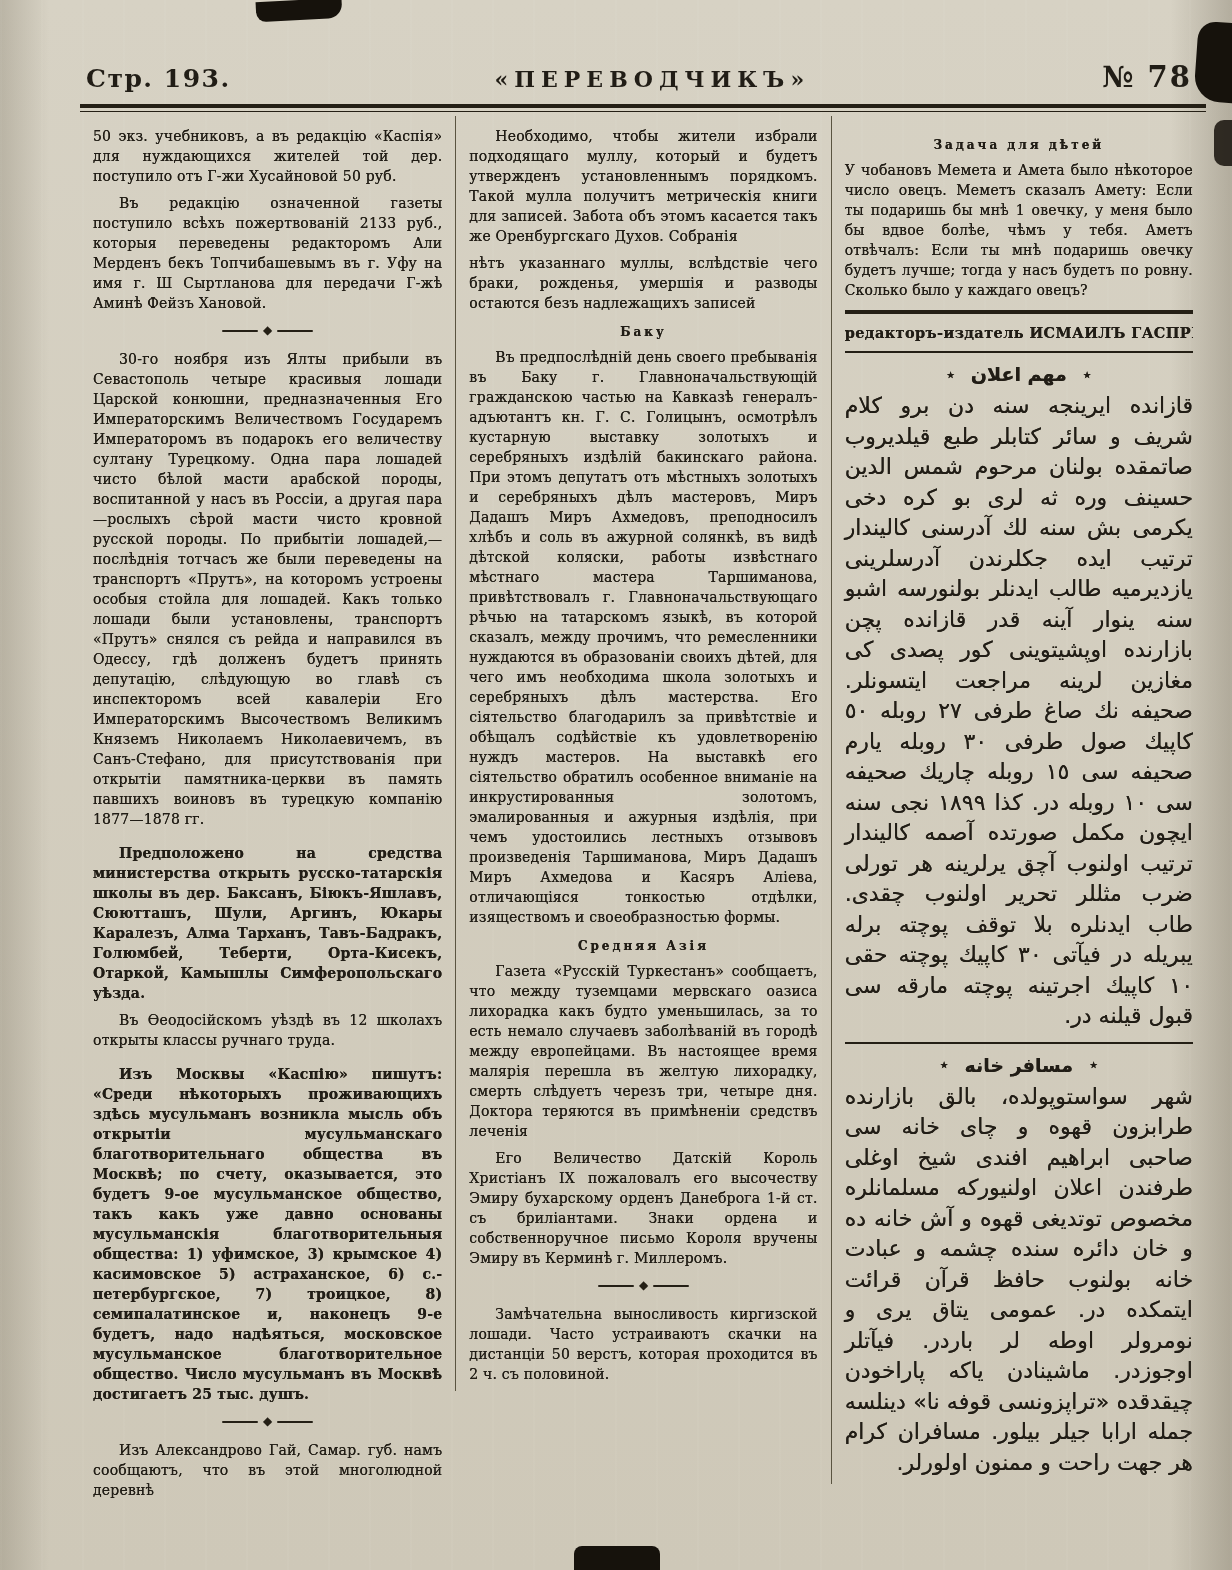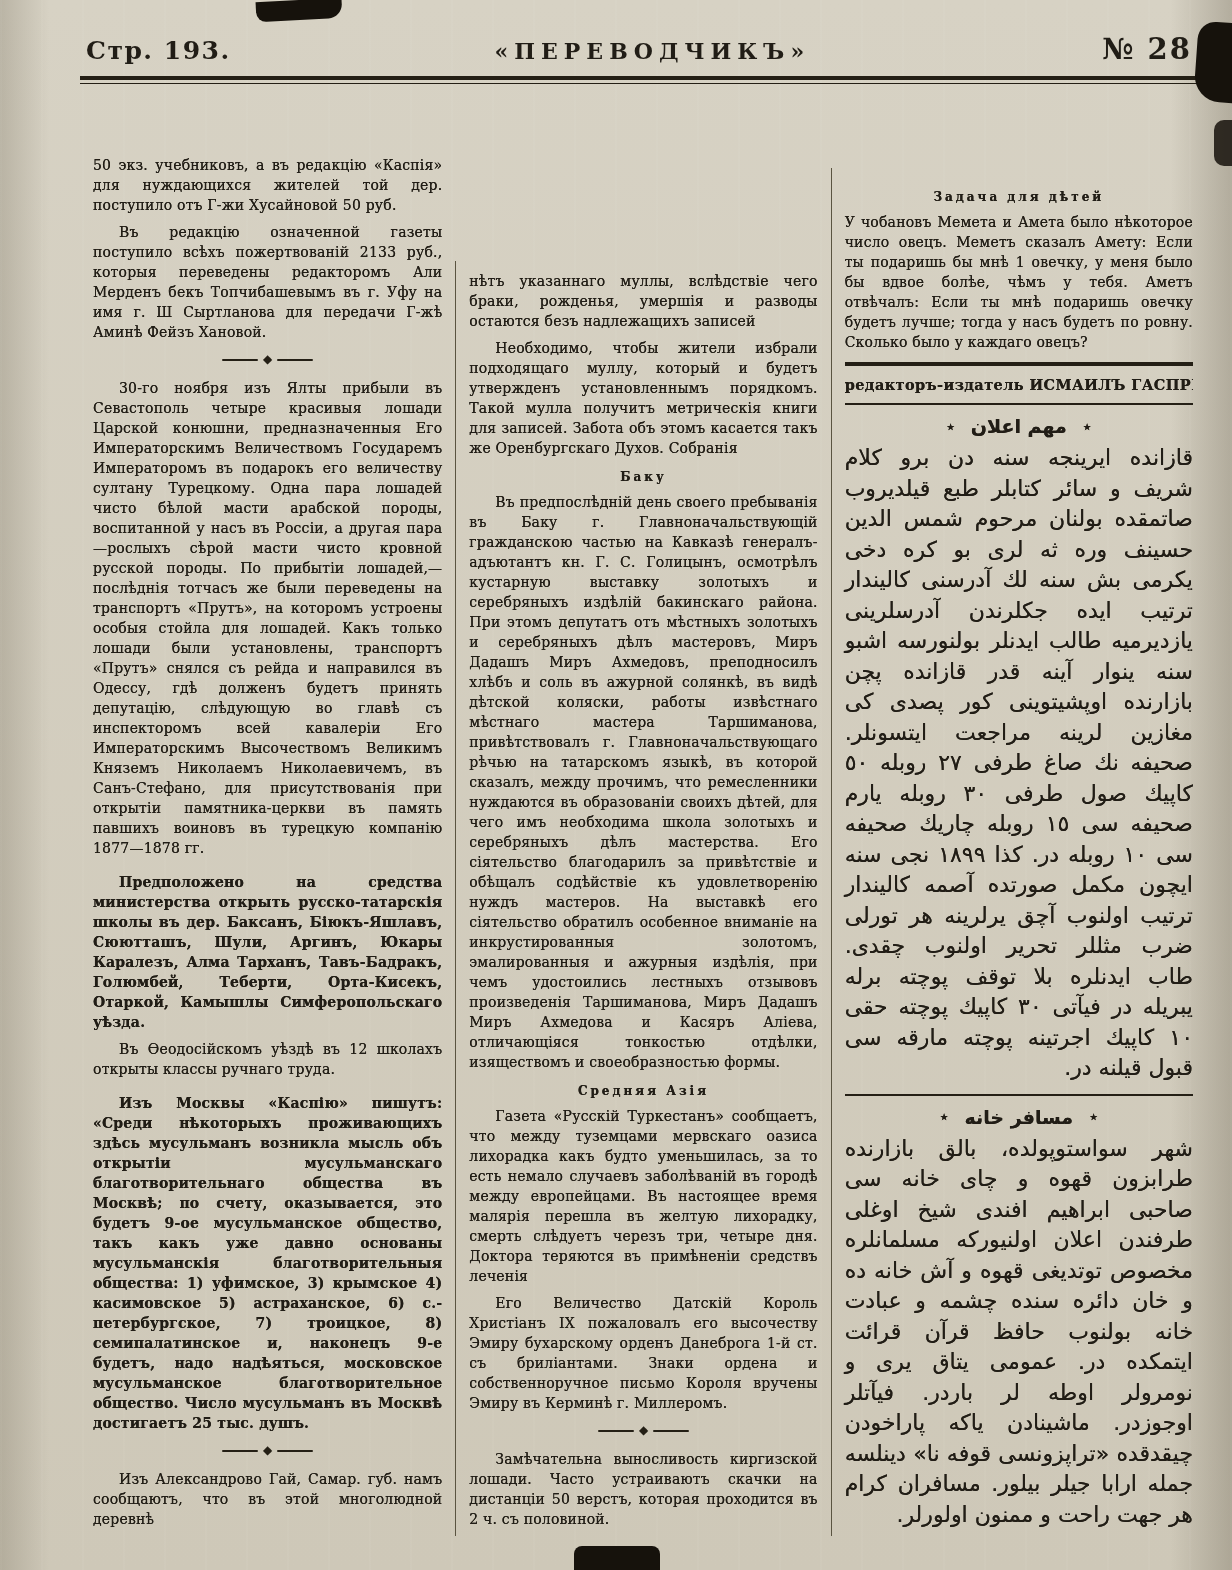--- a/index.html
+++ b/index.html
@@ -16,27 +16,27 @@
       linear-gradient(90deg, rgba(110,102,84,.28), rgba(0,0,0,0) 4%, rgba(0,0,0,0) 95%, rgba(95,87,70,.30)),
       linear-gradient(#d7d2c4, #cec8b8);
   }
   
   .artifact { position:absolute; background:#16120c; z-index:5; }
   .a1 { left:256px; top:0;   width:86px;  height:20px; border-radius:0 0 14px 10px; transform:rotate(-3deg); }
   .a2 { left:1196px; top:22px; width:40px; height:80px; border-radius:18px 0 0 26px; transform:rotate(4deg); }
   .a3 { left:1214px; top:120px; width:22px; height:46px; border-radius:10px 0 0 10px; opacity:.85; }
   .a4 { left:574px; top:1546px; width:86px; height:26px; border-radius:8px 8px 0 0; }
 
-  .masthead-row { display:flex; align-items:baseline; justify-content:space-between; padding:32px 40px 10px 86px; }
+  .masthead-row { display:flex; align-items:baseline; justify-content:space-between; padding:60px 40px 10px 86px; }
   .page-label { font-size:25px; font-weight:bold; letter-spacing:1.5px; }
   .masthead   { font-size:22px; font-weight:bold; letter-spacing:6px; transform:translateX(-14px); }
   .issue      { font-size:29px; font-weight:bold; letter-spacing:2px; }
   .header-rule { margin:0 26px 0 80px; border-top:4px solid #241f15; border-bottom:1px solid #241f15; height:8px; }
 
-  .columns { display:flex; align-items:flex-end; margin:4px 26px 0 80px; height:1448px; }
+  .columns { display:flex; align-items:flex-start; margin:4px 26px 0 80px; height:1448px; }
   .col  { width:33.333%; padding:10px 13px 0; overflow:hidden; }
   .col-mid, .col-right { border-left:1px solid #5a5441; }
 
   p.body-text {
     font-size:14px; line-height:20px; text-align:justify; text-indent:26px;
     margin-bottom:7px; letter-spacing:.2px;
     text-shadow:0 0 .6px rgba(32,27,18,.95);
   }
   p.noindent { text-indent:0; }
   .gap-before { margin-top:14px;font-weight:bold; }
@@ -78,21 +78,21 @@
 <div class="page">
 
   <div class="artifact a1"></div>
   <div class="artifact a2"></div>
   <div class="artifact a3"></div>
   <div class="artifact a4"></div>
 
   <header class="masthead-row">
     <div class="page-label">Стр. 193.</div>
     <div class="masthead">«ПЕРЕВОДЧИКЪ»</div>
-    <div class="issue">№ 28</div>
+    <div class="issue">№ 78</div>
   </header>
   <div class="header-rule"></div>
 
   <main class="columns">
 
     <section class="col col-left">
       <p class="body-text noindent">50 экз. учебниковъ, а въ редакцію «Каспія» для нуждающихся жителей той дер. поступило отъ Г-жи Хусайновой 50 руб.</p>
       <p class="body-text">Въ редакцію означенной газеты поступило всѣхъ пожертвованій 2133 руб., которыя переведены редакторомъ Али Мерденъ бекъ Топчибашевымъ въ г. Уфу на имя г. Ш Сыртланова для передачи Г-жѣ Аминѣ Фейзъ Хановой.</p>
       <div class="divider">
         <span class="dash"></span>
@@ -105,22 +105,22 @@
       <p class="body-text gap-before">Изъ Москвы «Каспію» пишутъ: «Среди нѣкоторыхъ проживающихъ здѣсь мусульманъ возникла мысль объ открытіи мусульманскаго благотворительнаго общества въ Москвѣ; по счету, оказывается, это будетъ 9-ое мусульманское общество, такъ какъ уже давно основаны мусульманскія благотворительныя общества: 1) уфимское, 3) крымское 4) касимовское 5) астраханское, 6) с.-петербургское, 7) троицкое, 8) семипалатинское и, наконецъ 9-е будетъ, надо надѣяться, московское мусульманское благотворительное общество. Число мусульманъ въ Москвѣ достигаетъ 25 тыс. душъ.</p>
       <div class="divider">
         <span class="dash"></span>
         <span class="diamond">◆</span>
         <span class="dash"></span>
       </div>
       <p class="body-text">Изъ Александрово Гай, Самар. губ. намъ сообщаютъ, что въ этой многолюдной деревнѣ</p>
     </section>
 
     <section class="col col-mid">
+      <p class="body-text">Необходимо, чтобы жители избрали подходящаго муллу, который и будетъ утвержденъ установленнымъ порядкомъ. Такой мулла получитъ метрическія книги для записей. Забота объ этомъ касается такъ же Оренбургскаго Духов. Собранія</p>
       <p class="body-text noindent">нѣтъ указаннаго муллы, вслѣдствіе чего браки, рожденья, умершія и разводы остаются безъ надлежащихъ записей</p>
-      <p class="body-text">Необходимо, чтобы жители избрали подходящаго муллу, который и будетъ утвержденъ установленнымъ порядкомъ. Такой мулла получитъ метрическія книги для записей. Забота объ этомъ касается такъ же Оренбургскаго Духов. Собранія</p>
       <h2 class="section-heading">Баку</h2>
       <p class="body-text">Въ предпослѣдній день своего пребыванія въ Баку г. Главноначальствующій гражданскою частью на Кавказѣ генералъ-адъютантъ кн. Г. С. Голицынъ, осмотрѣлъ кустарную выставку золотыхъ и серебряныхъ издѣлій бакинскаго района. При этомъ депутатъ отъ мѣстныхъ золотыхъ и серебряныхъ дѣлъ мастеровъ, Миръ Дадашъ Миръ Ахмедовъ, преподносилъ хлѣбъ и соль въ ажурной солянкѣ, въ видѣ дѣтской коляски, работы извѣстнаго мѣстнаго мастера Таршиманова, привѣтствовалъ г. Главноначальствующаго рѣчью на татарскомъ языкѣ, въ которой сказалъ, между прочимъ, что ремесленники нуждаются въ образованіи своихъ дѣтей, для чего имъ необходима школа золотыхъ и серебряныхъ дѣлъ мастерства. Его сіятельство благодарилъ за привѣтствіе и обѣщалъ содѣйствіе къ удовлетворенію нуждъ мастеров. На выставкѣ его сіятельство обратилъ особенное вниманіе на инкрустированныя золотомъ, эмалированныя и ажурныя издѣлія, при чемъ удостоились лестныхъ отзывовъ произведенія Таршиманова, Миръ Дадашъ Миръ Ахмедова и Касяръ Аліева, отличающіяся тонкостью отдѣлки, изяществомъ и своеобразностью формы.</p>
       <h2 class="section-heading">Средняя Азія</h2>
       <p class="body-text">Газета «Русскій Туркестанъ» сообщаетъ, что между туземцами мервскаго оазиса лихорадка какъ будто уменьшилась, за то есть немало случаевъ заболѣваній въ городѣ между европейцами. Въ настоящее время малярія перешла въ желтую лихорадку, смерть слѣдуетъ черезъ три, четыре дня. Доктора теряются въ примѣненіи средствъ леченія</p>
       <p class="body-text">Его Величество Датскій Король Христіанъ IX пожаловалъ его высочеству Эмиру бухарскому орденъ Данеброга 1-й ст. съ бриліантами. Знаки ордена и собственноручное письмо Короля вручены Эмиру въ Керминѣ г. Миллеромъ.</p>
       <div class="divider">
         <span class="dash"></span>
         <span class="diamond">◆</span>
         <span class="dash"></span>
       </div>

